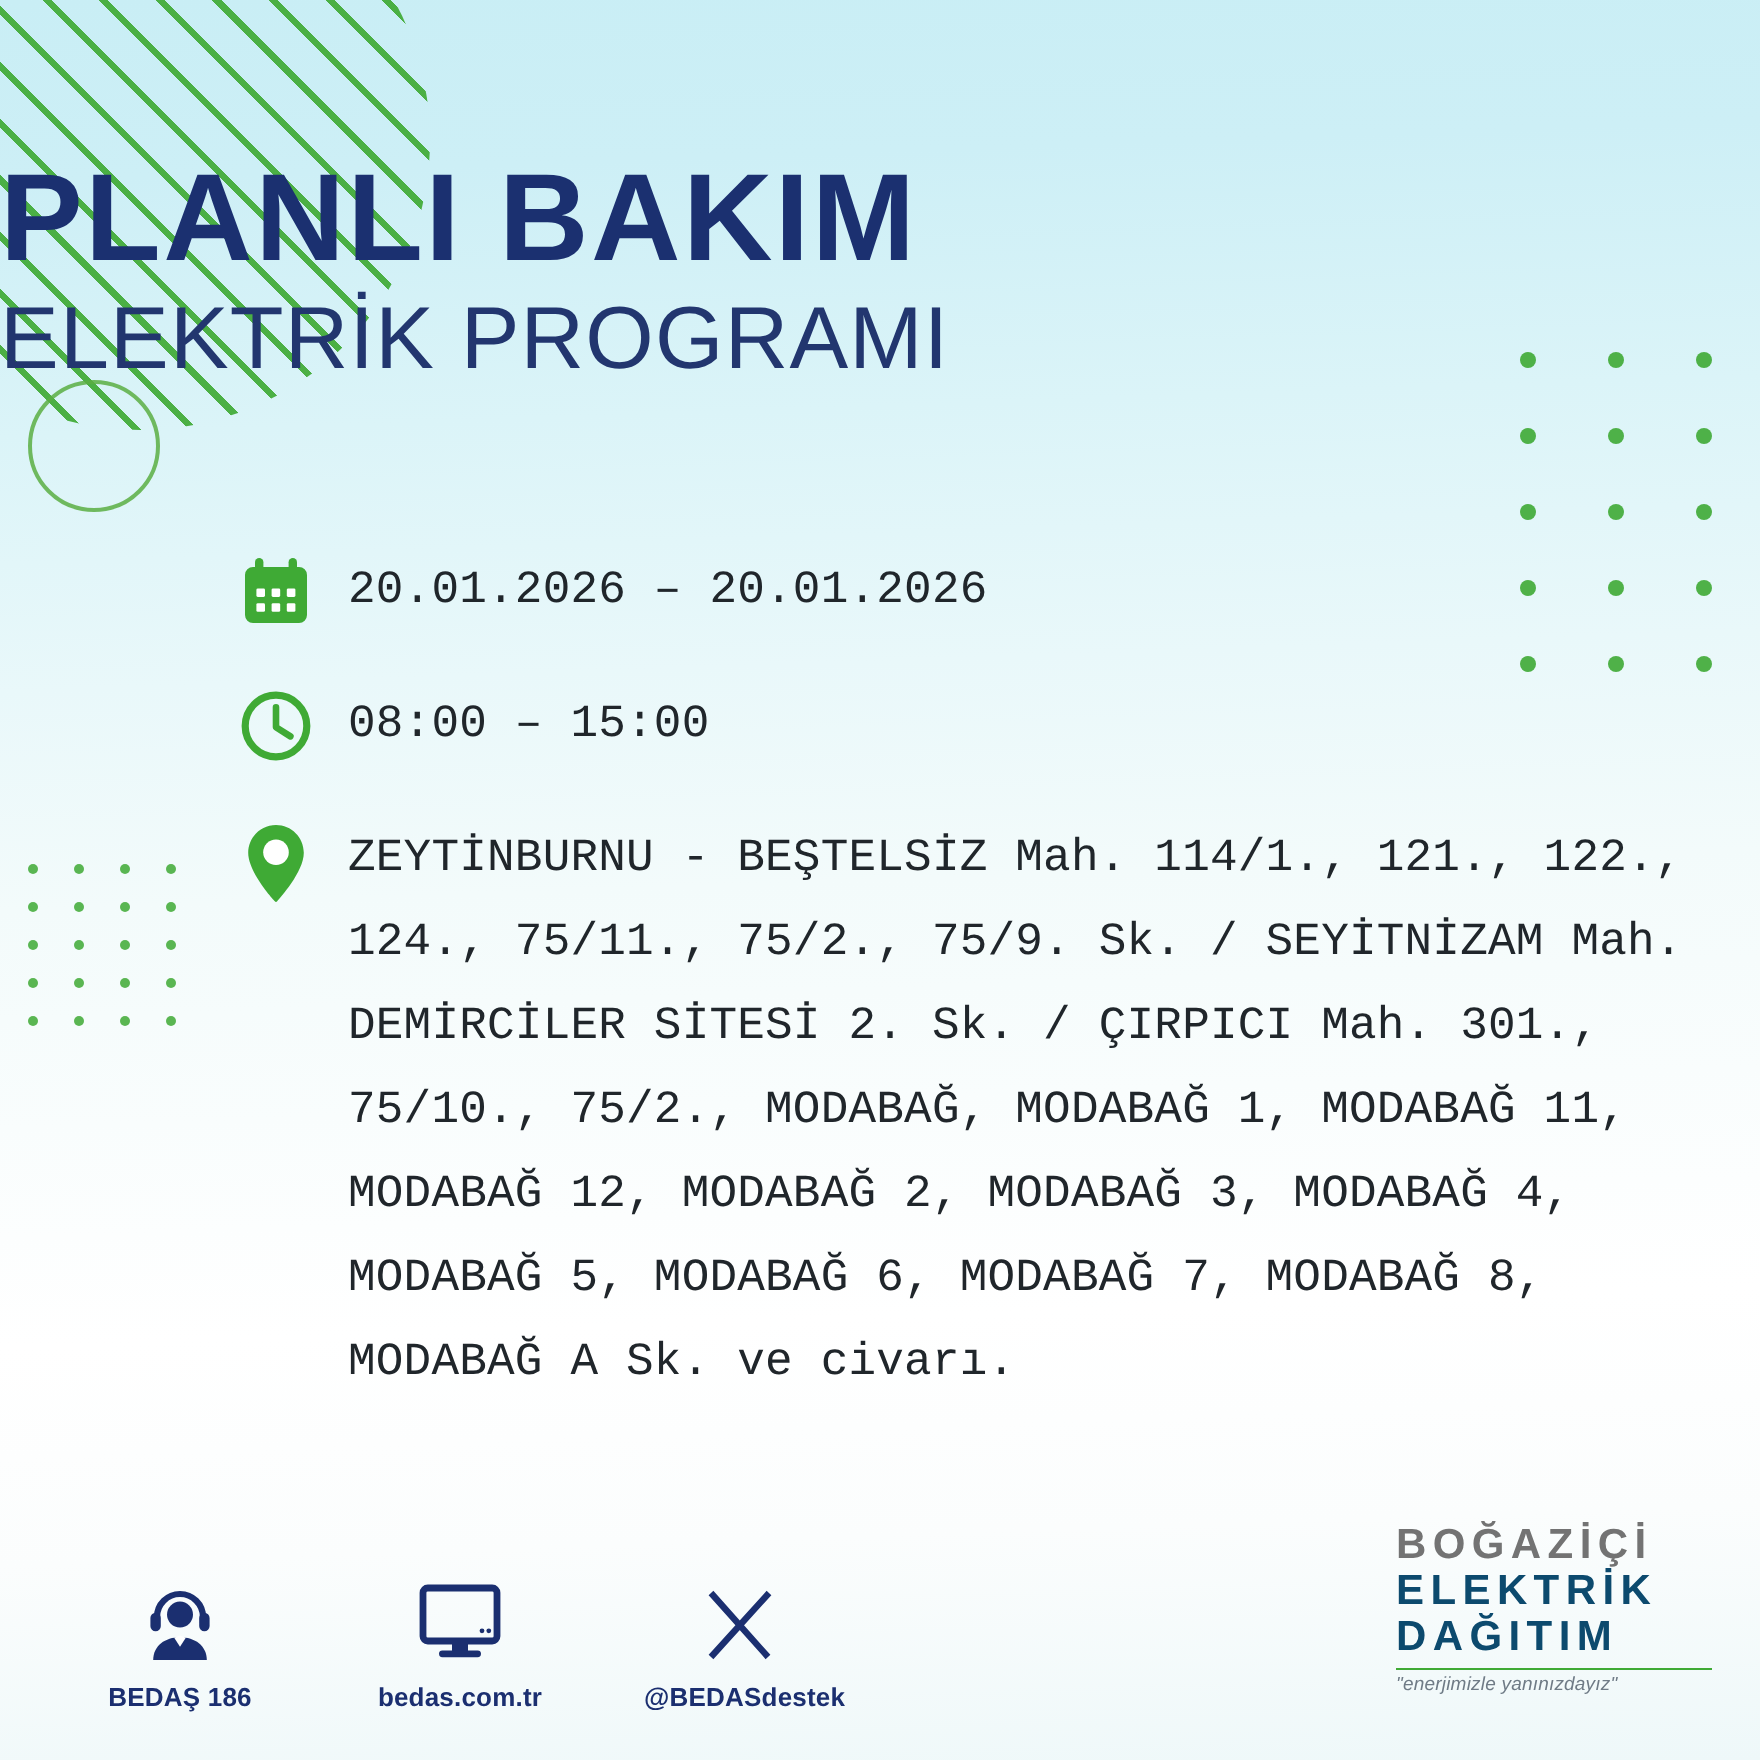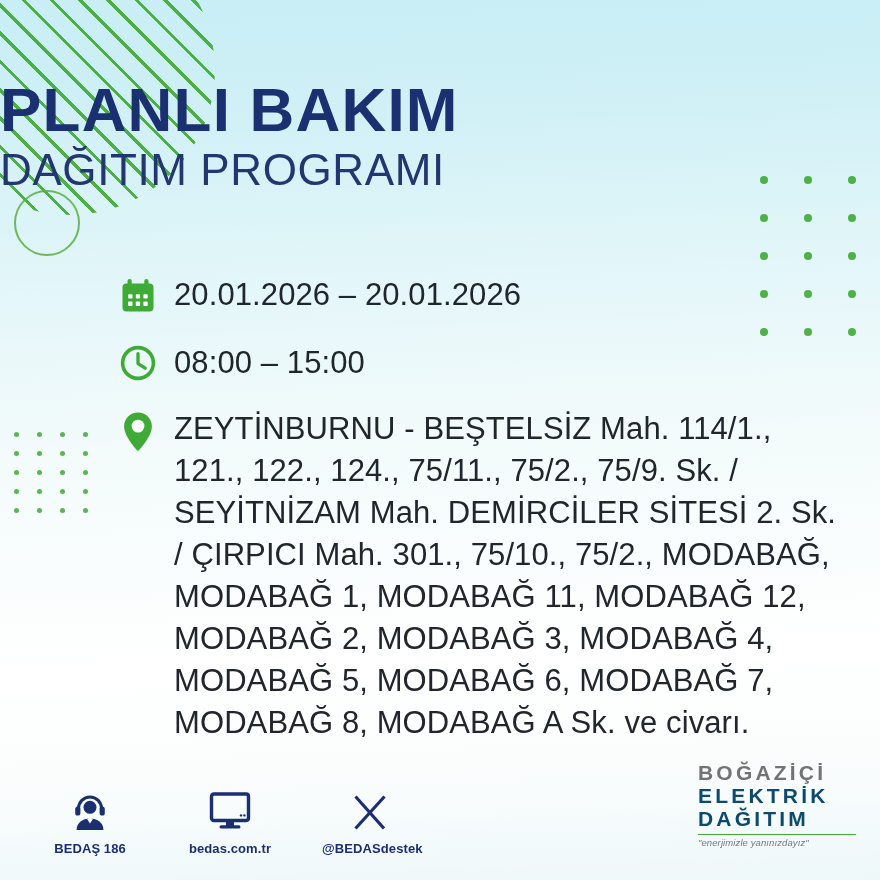--- a/index.html
+++ b/index.html
@@ -107,24 +107,25 @@
   .row-icon {
     flex: 0 0 56px;
     width: 56px;
     height: 46px;
     display: flex;
     align-items: center;
     justify-content: flex-start;
   }
   .row-text {
     flex: 1;
-    font-size: 31px;
+    font-size: 23px;
     line-height: 45px;
     color: #20262b;
     letter-spacing: .1px;
+    font-family: Liberation Mono, monospace;
   }
   .row-date  .row-text { line-height: 46px; }
   .row-place { margin-bottom: 0; }
   .row-place .row-icon { align-items: flex-start; padding-top: 2px; }
   .row-place .row-text { line-height: 42px; }
 
   
   .footer {
     position: absolute;
     bottom: 18px; left: 0; right: 0;
@@ -213,21 +214,21 @@
     <i></i>
     <i></i>
   <i></i>
     <i></i>
     <i></i>
     <i></i>
 </div>
 
 <div class="header">
   <div class="title-main">PLANLI BAKIM</div>
-  <div class="title-sub">DAĞITIM PROGRAMI</div>
+  <div class="title-sub">ELEKTRİK PROGRAMI</div>
 </div>
 
 <div class="info">
 
   <div class="row row-date">
     <span class="row-icon">
       <svg width="40" height="40" viewBox="0 0 40 40" aria-hidden="true">
         <rect x="9.5" y="4" width="4.2" height="8" rx="2.1" fill="#3faa35"></rect>
         <rect x="26.3" y="4" width="4.2" height="8" rx="2.1" fill="#3faa35"></rect>
         <path d="M4.5 12.5a4 4 0 0 1 4-4h23a4 4 0 0 1 4 4v20a4 4 0 0 1-4 4h-23a4 4 0 0 1-4-4z" fill="#3faa35"></path>

